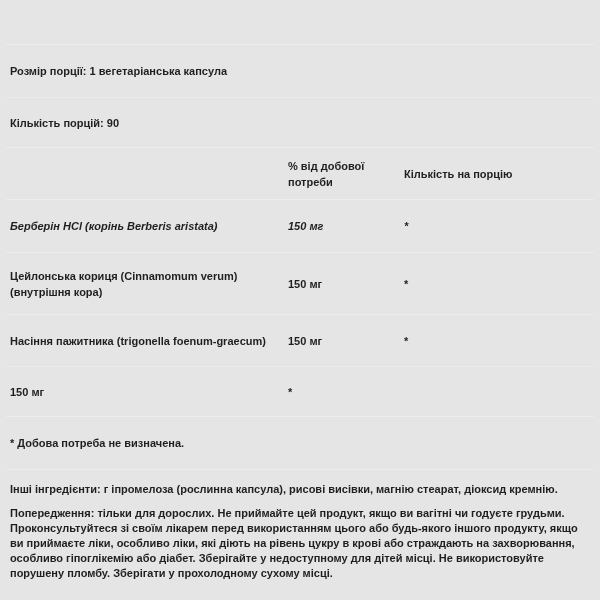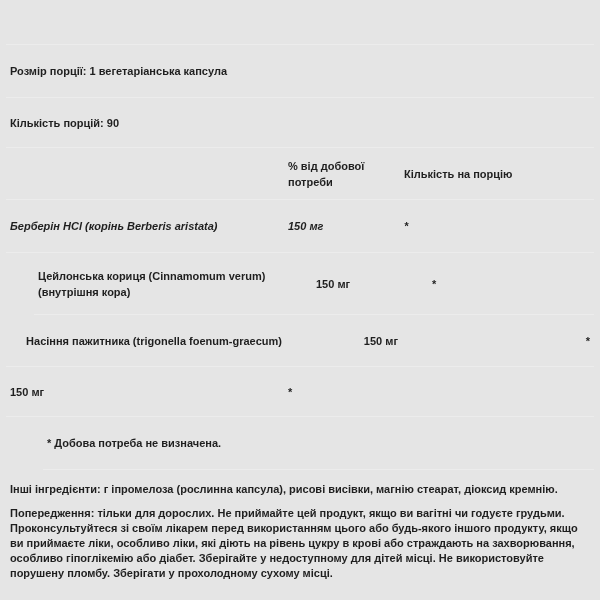--- a/index.html
+++ b/index.html
@@ -30,24 +30,24 @@
     column-gap: 6px;
     align-items: center;
     padding: 0 4px;
     box-sizing: border-box;
   }
   .row.simple { display: flex; }
   .r-serving   { height: 53px; }
   .r-servings  { height: 50px; text-align: right; }
   .r-header    { height: 52px; }
   .r-data1     { height: 53px; font-style: italic; }
-  .r-data2     { height: 62px; margin-left: 28px; }
-  .r-data3     { height: 52px; text-align: right; }
+  .r-data2     { height: 62px; }
+  .r-data3     { height: 52px; }
   .r-data4     { height: 50px; }
-  .r-footnote  { height: 53px; margin-left: 37px; }
+  .r-footnote  { height: 53px; }
   .cell { line-height: 16px; }
   .paragraphs {
     margin: 12px 10px 0 10px;
   }
   .para {
     line-height: 15px;
     margin: 0 0 9px 0;
   }
 </style>
 </head>

